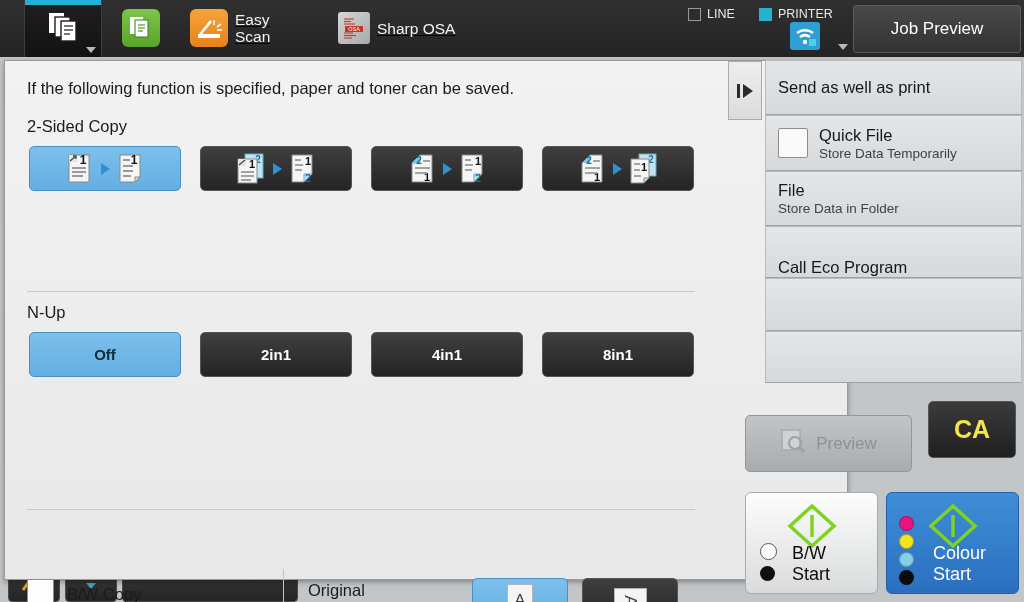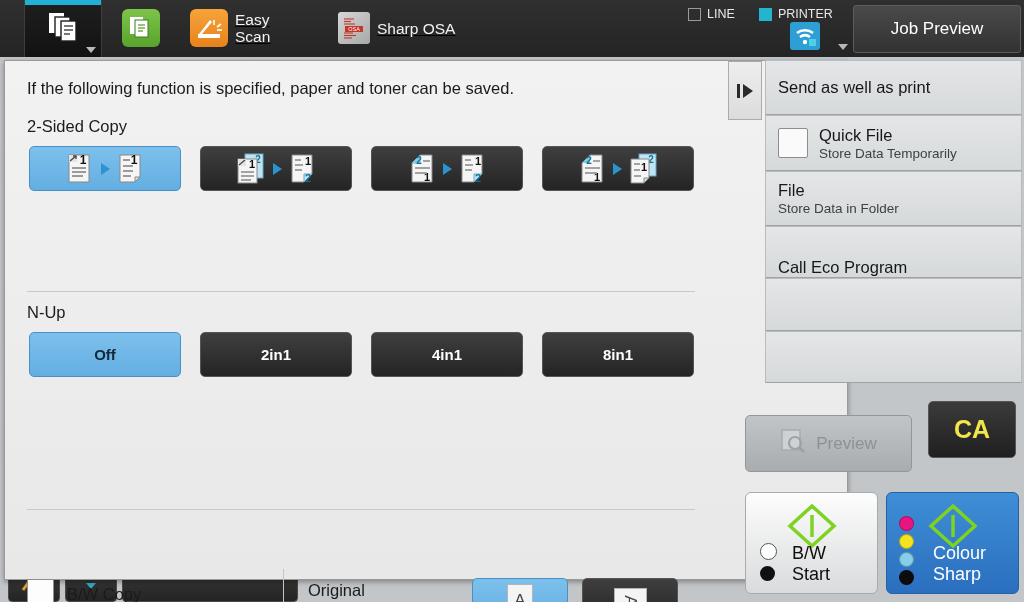--- a/index.html
+++ b/index.html
@@ -624,14 +624,14 @@
       <line x1="27" y1="14" x2="27" y2="36" stroke="#7ed321" stroke-width="3.5"></line>
     </svg>
   </span>
   <div class="cmyk-dots">
     <div class="cdot" style="background:#e8157f;"></div>
     <div class="cdot" style="background:#f4e420;"></div>
     <div class="cdot" style="background:#86cfe8;"></div>
     <div class="cdot" style="background:#0c0c0c;"></div>
   </div>
   <div class="start-text">Colour
-Sharp</div>
+Start</div>
 </div>
 
 </body></html>

